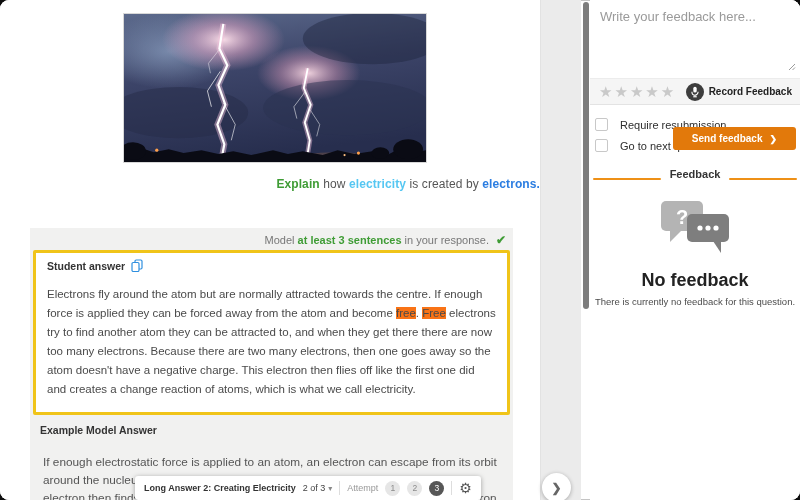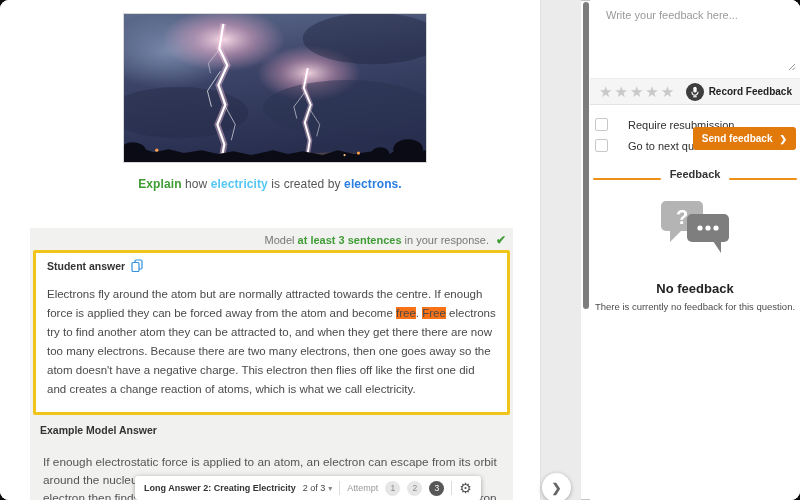--- a/index.html
+++ b/index.html
@@ -7,21 +7,21 @@
               font-family:"Liberation Sans", sans-serif; }
   .window { position:absolute; inset:0; background:#fff; border-radius:9px;
             overflow:hidden; box-shadow: inset 0 0 0 1px #c4c4c4; }
 
   
   .left-pane { position:absolute; left:0; top:0; width:540px; height:100%; background:#fff; }
   .photo { position:absolute; left:123px; top:13px; width:304px; height:150px;
            border:1px solid #d8d8d8; }
   .photo svg { display:block; width:100%; height:100%; }
 
-  .question { position:absolute; left:0; top:177px; width:540px; text-align:center;
+  .question { position:absolute; left:0; top:177px; width:540px; text-align:right;
               font-size:12px; color:#555; letter-spacing:.1px; }
   .q-green { color:#3f9c35; font-weight:bold; }
   .q-cyan  { color:#56c7f2; font-weight:bold; }
   .q-blue  { color:#2b7de1; font-weight:bold; }
 
   .gray-section { position:absolute; left:30px; top:228px; width:483px; bottom:0;
                   background:#f1f1f0; }
   .req-line { text-align:right; padding:5px 7px 0 0; font-size:11px; color:#777; }
   .req-em { color:#3f9c35; font-weight:bold; }
   .req-check { color:#3f9c35; font-weight:bold; margin-left:7px; font-size:12px; }
@@ -57,53 +57,53 @@
               border-radius:50%; background:#fff; box-shadow:0 1px 4px rgba(0,0,0,.3);
               display:flex; align-items:center; justify-content:center;
               color:#666; font-size:12px; font-weight:bold; z-index:7; cursor:pointer; }
   .scroll-thumb { position:absolute; left:583px; top:2px; width:6px; height:307px;
                   background:#7d7d7d; border-radius:3px; cursor:grab; }
 
   
   .right-panel { position:absolute; left:590px; top:0; width:210px; height:100%; background:#fff; }
   .composer { position:relative; }
   .composer textarea { width:100%; height:74px; border:none; outline:none; resize:none;
-                       padding:9px 16px; font-size:11px; color:#333;
+                       padding:9px 10px; font-size:13px; color:#333;
                        font-family:"Liberation Sans", sans-serif; }
   .composer textarea::placeholder { color:#9a9a9a; }
   .resize-handle { position:absolute; right:4px; top:62px; }
   .star-bar { height:27px; background:#f5f5f5; border-top:1px solid #ececec;
               border-bottom:1px solid #e3e3e3; display:flex; align-items:center;
               justify-content:space-between; padding:0 8px 0 9px; }
   .stars { display:flex; gap:2px; }
   .star { font-size:15px; color:#c9c9c9; line-height:1; cursor:pointer; }
   .record-btn { display:flex; align-items:center; gap:5px; cursor:pointer; }
   .mic-circle { width:18px; height:18px; border-radius:50%; background:#3d3d3d;
                 display:flex; align-items:center; justify-content:center; }
   .record-label { font-size:10px; font-weight:bold; color:#222; }
 
   .opts { padding:9px 0 0 5px; }
-  .opt-row { display:flex; align-items:center; gap:20px; height:21px; }
+  .opt-row { display:flex; align-items:center; gap:12px; height:21px; }
   .checkbox { width:13px; height:13px; border:1px solid #c8c8c8; border-radius:2px;
               background:#fff; cursor:pointer; }
   .opt-label { font-size:11px; color:#2e2e2e; }
 
   .send-btn { position:absolute; top:127px; right:4px; background:#e2790b; color:#fff;
-              border:none; border-radius:3px; padding:6px 9px; font-size:10px;
+              border:none; border-radius:3px; padding:6px 19px; font-size:10px;
               font-weight:bold; display:flex; align-items:center; gap:7px; cursor:pointer;
               font-family:"Liberation Sans", sans-serif; }
   .send-chevron { font-size:9px; }
 
   .fb-divider { display:flex; align-items:flex-end; margin:12px 3px 0 3px; }
   .fb-line { flex:1; height:2px; background:#ee9016; border-radius:1px; }
   .fb-divider-label { font-size:11px; font-weight:bold; color:#333; margin:0 9px; }
 
   .empty { text-align:center; }
   .bubbles { margin-top:17px; }
-  .empty-title { font-size:13px; font-weight:bold; color:#222; margin-top:22px; }
+  .empty-title { font-size:18px; font-weight:bold; color:#222; margin-top:11px; }
   .empty-msg { font-size:9.5px; color:#4c4c4c; margin-top:5px; }
 </style>
 </head>
 <body>
 
 <div class="window">
 
   <div class="left-pane">
 
     <div class="photo">

